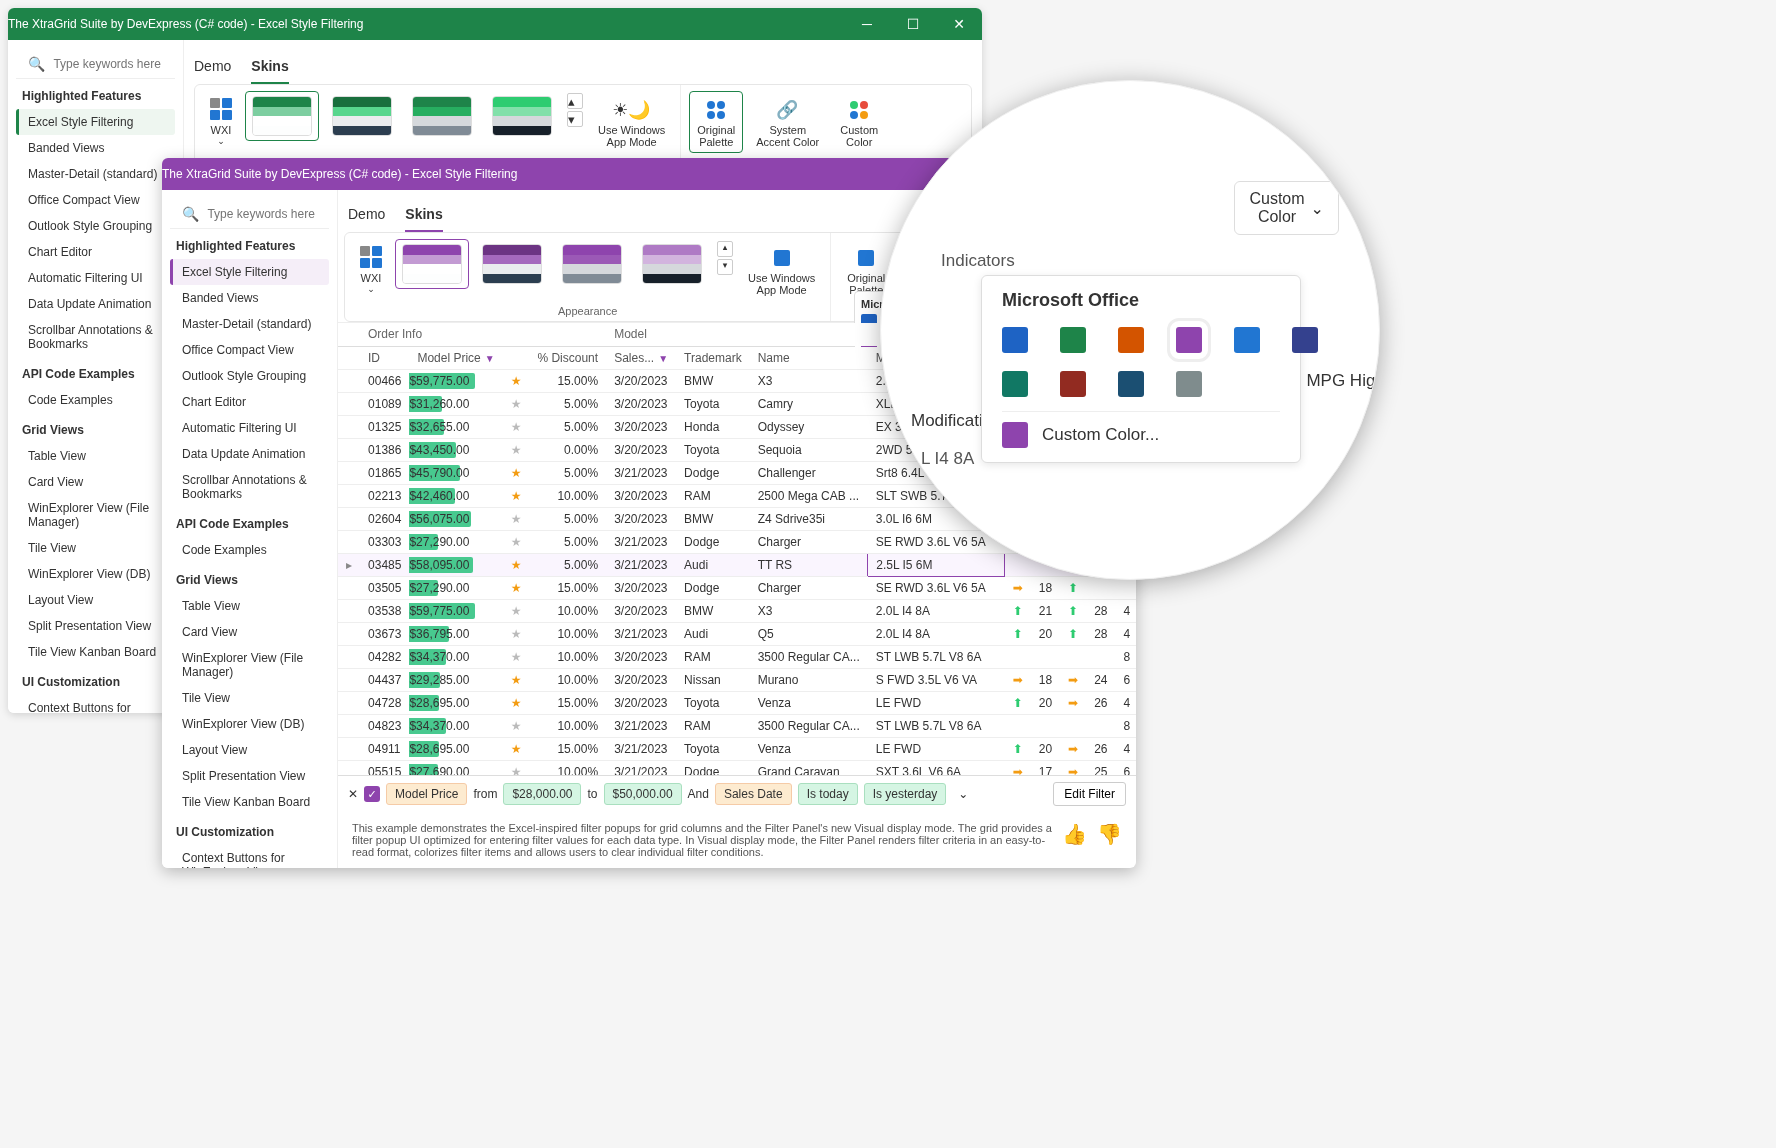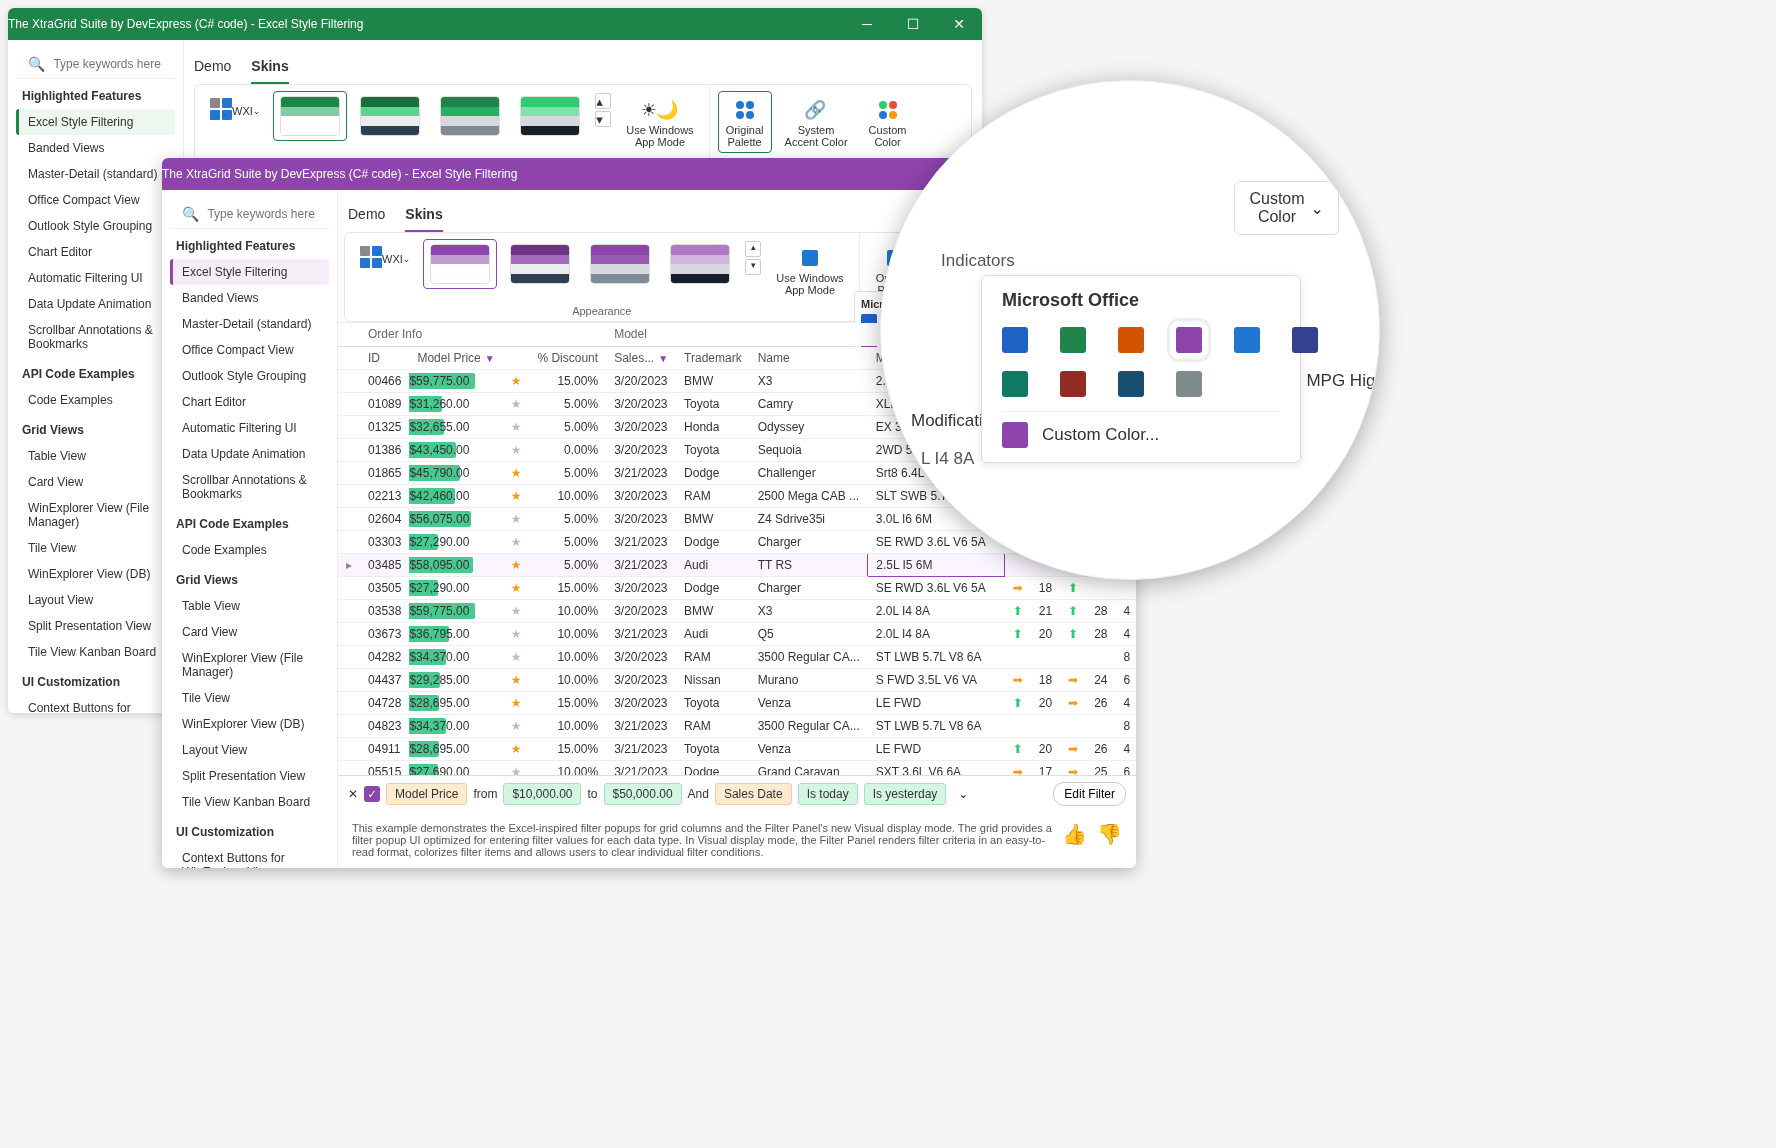--- a/index.html
+++ b/index.html
@@ -36,21 +36,21 @@
 .ribbon { display: flex; border: 1px solid #e6e6e6; border-radius: 6px; margin: 0 10px; }
 .ribbon-group { display: flex; flex-direction: column; align-items: center; padding: 6px 8px 2px; border-right: 1px solid #eee; }
 .ribbon-group:last-child { border-right: none; }
 .rb-row { display: flex; gap: 6px; align-items: flex-start; }
 .rb-item { display: flex; flex-direction: column; align-items: center; padding: 4px 6px; cursor: pointer; font-size: 11px; text-align: center; border-radius: 4px; border: 1px solid transparent; }
 .rb-item.sel-g { border-color: #1e8449; }
 .rb-item.sel-p { border-color: #8e44ad; }
 .rb-caption { font-size: 11px; color: #666; padding: 4px 0 2px; }
 .swatch-theme { width: 60px; height: 40px; border: 1px solid #ddd; border-radius: 4px; overflow: hidden; display: flex; flex-direction: column; }
 .swatch-theme .bar { flex: 1; }
-.wxi { display:flex; flex-direction:row; align-items:center; font-size:11px; padding: 6px; }
+.wxi { display:flex; flex-direction:column; align-items:center; font-size:11px; padding: 6px; }
 .wxi-icon { width:22px; height:22px; display:grid; grid-template-columns:1fr 1fr; grid-template-rows:1fr 1fr; gap:2px; margin-bottom:4px; }
 .wxi-icon span { background:#2176d2; border-radius:1px; }
 .wxi-icon span:first-child { background:#888; }
 .mini { width:16px; height:16px; border-radius:2px; }
 .rb-icon-box { width:40px; height:28px; display:flex; align-items:center; justify-content:center; font-size:18px; }
 
 
 .win2 { position: absolute; left: 162px; top: 158px; width: 974px; height: 710px; background: #fff; border-radius: 6px; box-shadow: 0 4px 16px rgba(0,0,0,0.25); overflow: hidden; }
 
 .grid-area { flex: 1; overflow: auto; border-top: 1px solid #eee; }
@@ -68,21 +68,21 @@
 .arrow-u { color:#2ecc71; }
 .row-sel td { background:#faf5fe; }
 .cell-editing { border:1px solid #8e44ad !important; background:#fff; }
 .row-ind { width:18px; text-align:center; color:#888; }
 
 .filter-bar { display:flex; align-items:center; gap:6px; padding:6px 10px; border-top:1px solid #ddd; font-size:12px; }
 .pill { padding:3px 8px; border:1px solid #ddd; border-radius:3px; background:#f8f8f8; }
 .pill.orange { background:#fdebd0; border-color:#f5cba7; }
 .pill.teal { background:#d5f5e3; border-color:#a9dfbf; }
 .chk { width:16px; height:16px; background:#8e44ad; border-radius:3px; display:flex; align-items:center; justify-content:center; color:#fff; font-size:11px; }
-.edit-filter { margin-left:auto; padding:4px 10px; border:1px solid #ccc; border-radius:11px; background:#fff; font-size:12px; }
+.edit-filter { margin-left:auto; padding:4px 10px; border:1px solid #ccc; border-radius:3px; background:#fff; font-size:12px; }
 
 .footer-desc { padding:10px 14px; font-size:11px; color:#555; display:flex; gap:10px; align-items:flex-start; }
 .thumb { font-size:20px; margin-left:auto; }
 
 
 .zoom { position:absolute; left:880px; top:80px; width:500px; height:500px; border-radius:50%; background:#fff; box-shadow:0 4px 24px rgba(0,0,0,0.3); overflow:hidden; border:1px solid #eee; }
 .cc-btn { border:1px solid #ddd; border-radius:6px; padding:8px 14px; font-size:16px; display:inline-flex; align-items:center; gap:6px; }
 .palette-popup { margin-top:14px; border:1px solid #ddd; border-radius:6px; padding:14px 20px; box-shadow:0 2px 8px rgba(0,0,0,0.1); background:#fff; }
 .palette-title { font-size:18px; font-weight:700; margin-bottom:16px; }
 .palette-grid { display:grid; grid-template-columns: repeat(6, 40px); gap:18px; margin-bottom:14px; }
@@ -747,21 +747,21 @@
             </tr>
           </tbody>
       </table>
     </div>
 
     <div class="filter-bar">
       <span style="cursor:pointer">✕</span>
       <span class="chk">✓</span>
       <span class="pill orange">Model Price</span>
       <span>from</span>
-      <span class="pill teal">$10,000.00</span>
+      <span class="pill teal">$28,000.00</span>
       <span>to</span>
       <span class="pill teal">$50,000.00</span>
       <span>And</span>
       <span class="pill orange">Sales Date</span>
       <span class="pill teal">Is today</span>
       <span class="pill teal">Is yesterday</span>
       <span style="padding:0 6px">⌄</span>
       <button class="edit-filter">Edit Filter</button>
     </div>
 

